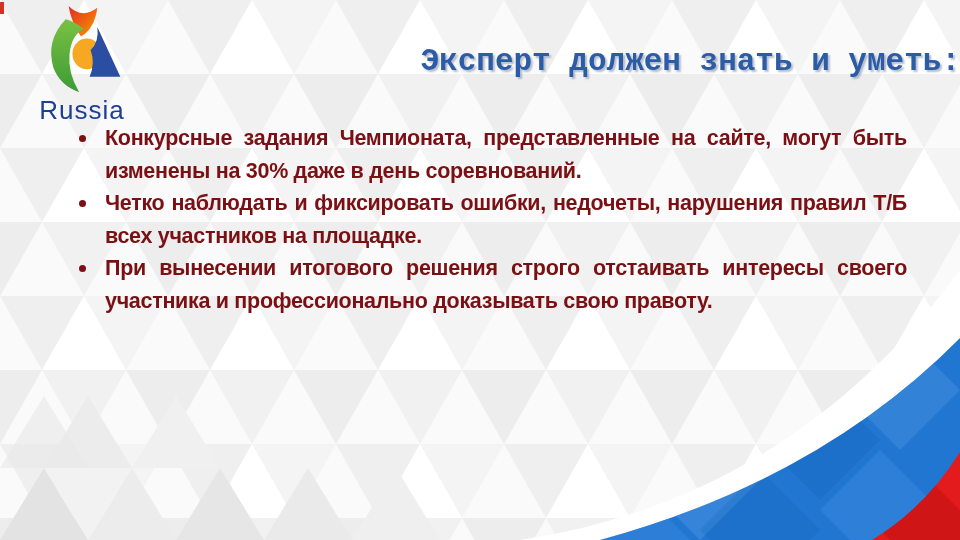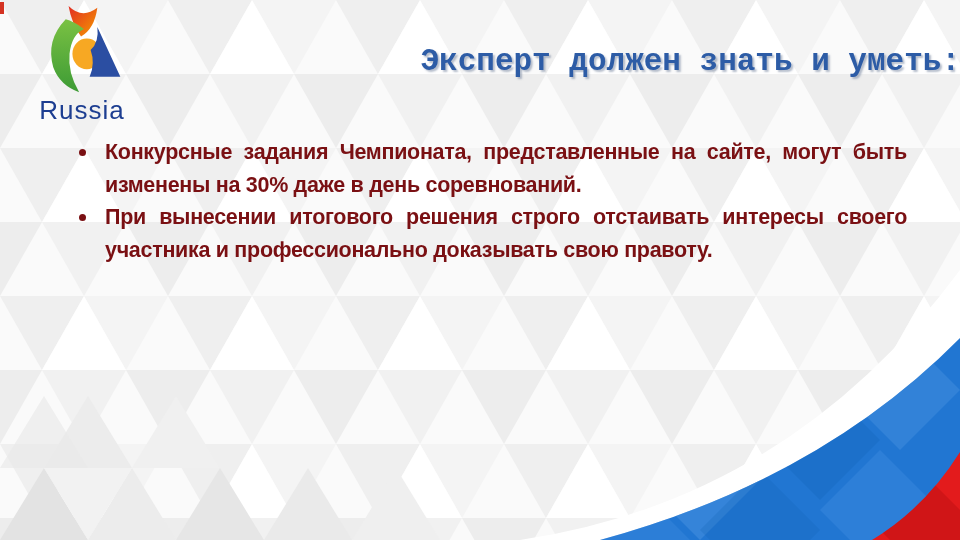--- a/index.html
+++ b/index.html
@@ -12,21 +12,21 @@
   .logo{position:absolute;left:8px;top:4px;width:148px;text-align:center;}
   .logo-mark{display:block;margin:0 auto;}
   .logo-line1{font-weight:bold;font-size:24px;letter-spacing:0.2px;color:#1d3e91;line-height:1.05;}
   .logo-line2{font-size:26px;color:#1d3e91;font-weight:400;line-height:1.1;letter-spacing:1px;}
   .slide-title{
     position:absolute;left:0;top:44px;width:100%;text-align:right;
     font-family:Liberation Mono, monospace;font-weight:bold;font-size:31px;
     color:#2d5ca6;text-shadow:2px 2px 2px rgba(120,135,160,0.55);
   }
   .bullet-list{
-    position:absolute;left:73px;top:136px;width:834px;
+    position:absolute;left:73px;top:122px;width:834px;
     margin:0;padding:0;list-style:none;
   }
   .bullet-list li{
     position:relative;margin:0;padding:0 0 0 32px;
     font-size:21.5px;line-height:32.6px;font-weight:bold;letter-spacing:-0.3px;
     color:#7a1013;text-align:justify;
   }
   .bullet-list li::before{
     content:"";position:absolute;left:6px;top:13px;width:7px;height:7px;
     border-radius:50%;background:#7a1013;
@@ -113,16 +113,17 @@
 
       <path d="M66,24 L90,76 L58,76 Q64,62 59,48 Q68,40 66,24 Z" fill="#2b4ea2"></path>
     </svg>
     <div class="logo-line2">Russia</div>
   </div>
 
   <div class="slide-title">Эксперт должен знать и уметь:</div>
 
   <ul class="bullet-list">
     <li>Конкурсные задания Чемпионата, представленные на сайте, могут быть изменены на 30% даже в день соревнований.</li>
+    <li>Четко наблюдать и фиксировать ошибки, недочеты, нарушения правил Т/Б всех участников на площадке.</li>
     <li>При вынесении итогового решения строго отстаивать интересы своего участника и профессионально доказывать свою правоту.</li>
   </ul>
 
 </div>
 
 </body></html>

